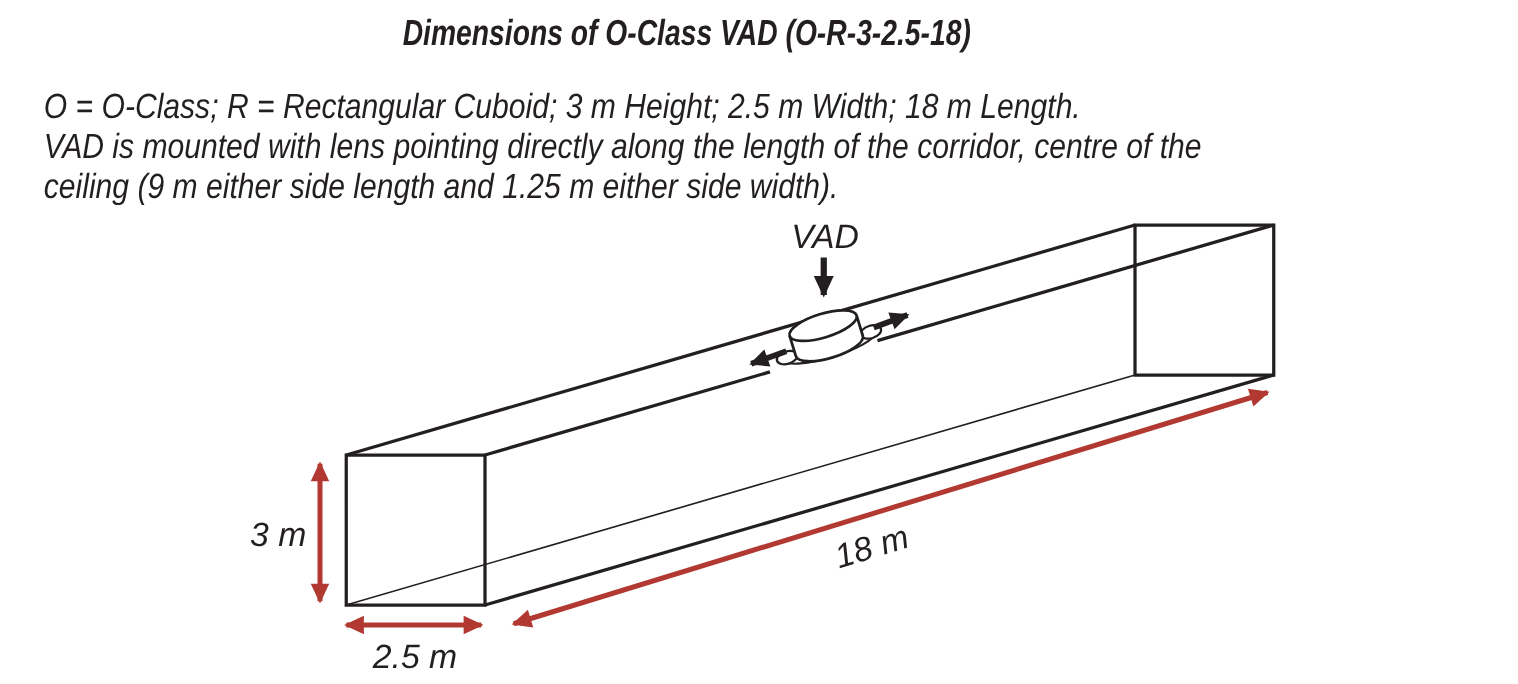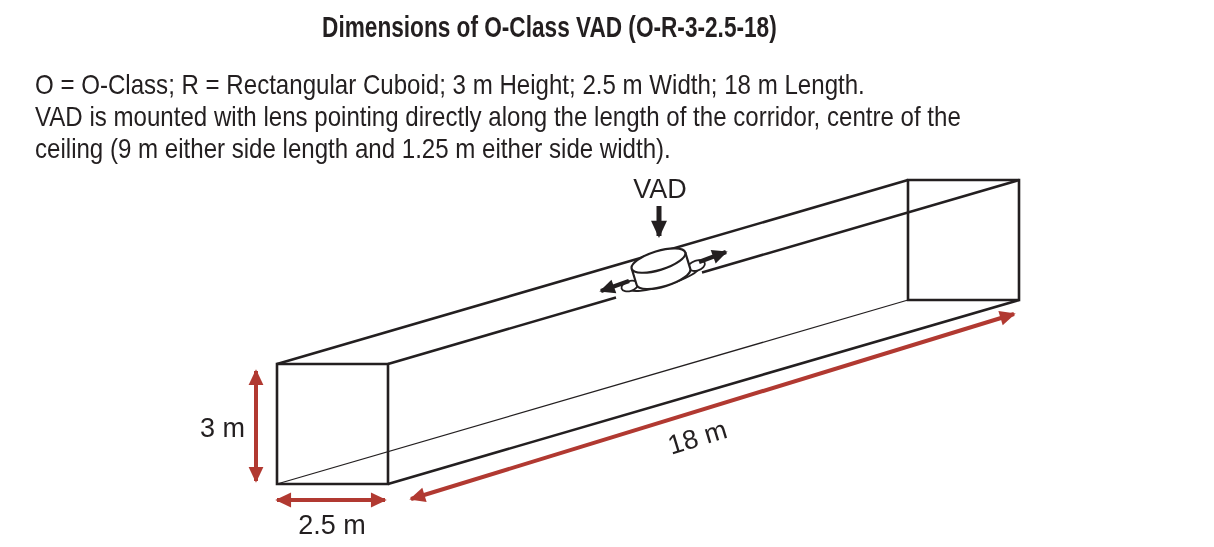--- a/index.html
+++ b/index.html
@@ -4,20 +4,21 @@
 <style>
   * { margin:0; padding:0; box-sizing:border-box; }
   html,body { background:#fff; }
   .page {
     position:relative;
     width:1214px; height:537px;
     background:var(--color-background,#fff);
     font-family:"Liberation Sans","DejaVu Sans",sans-serif;
     color:var(--color-line,#231f20);
     overflow:hidden;
+    font-style:italic;
   }
   .title-row {
     position:absolute; top:11px; left:0;
     width:1098px; text-align:center;
   }
   .title {
     display:inline-block;
     font-size:29px; font-weight:bold;
     transform:scaleX(0.78); transform-origin:center;
     white-space:nowrap;

